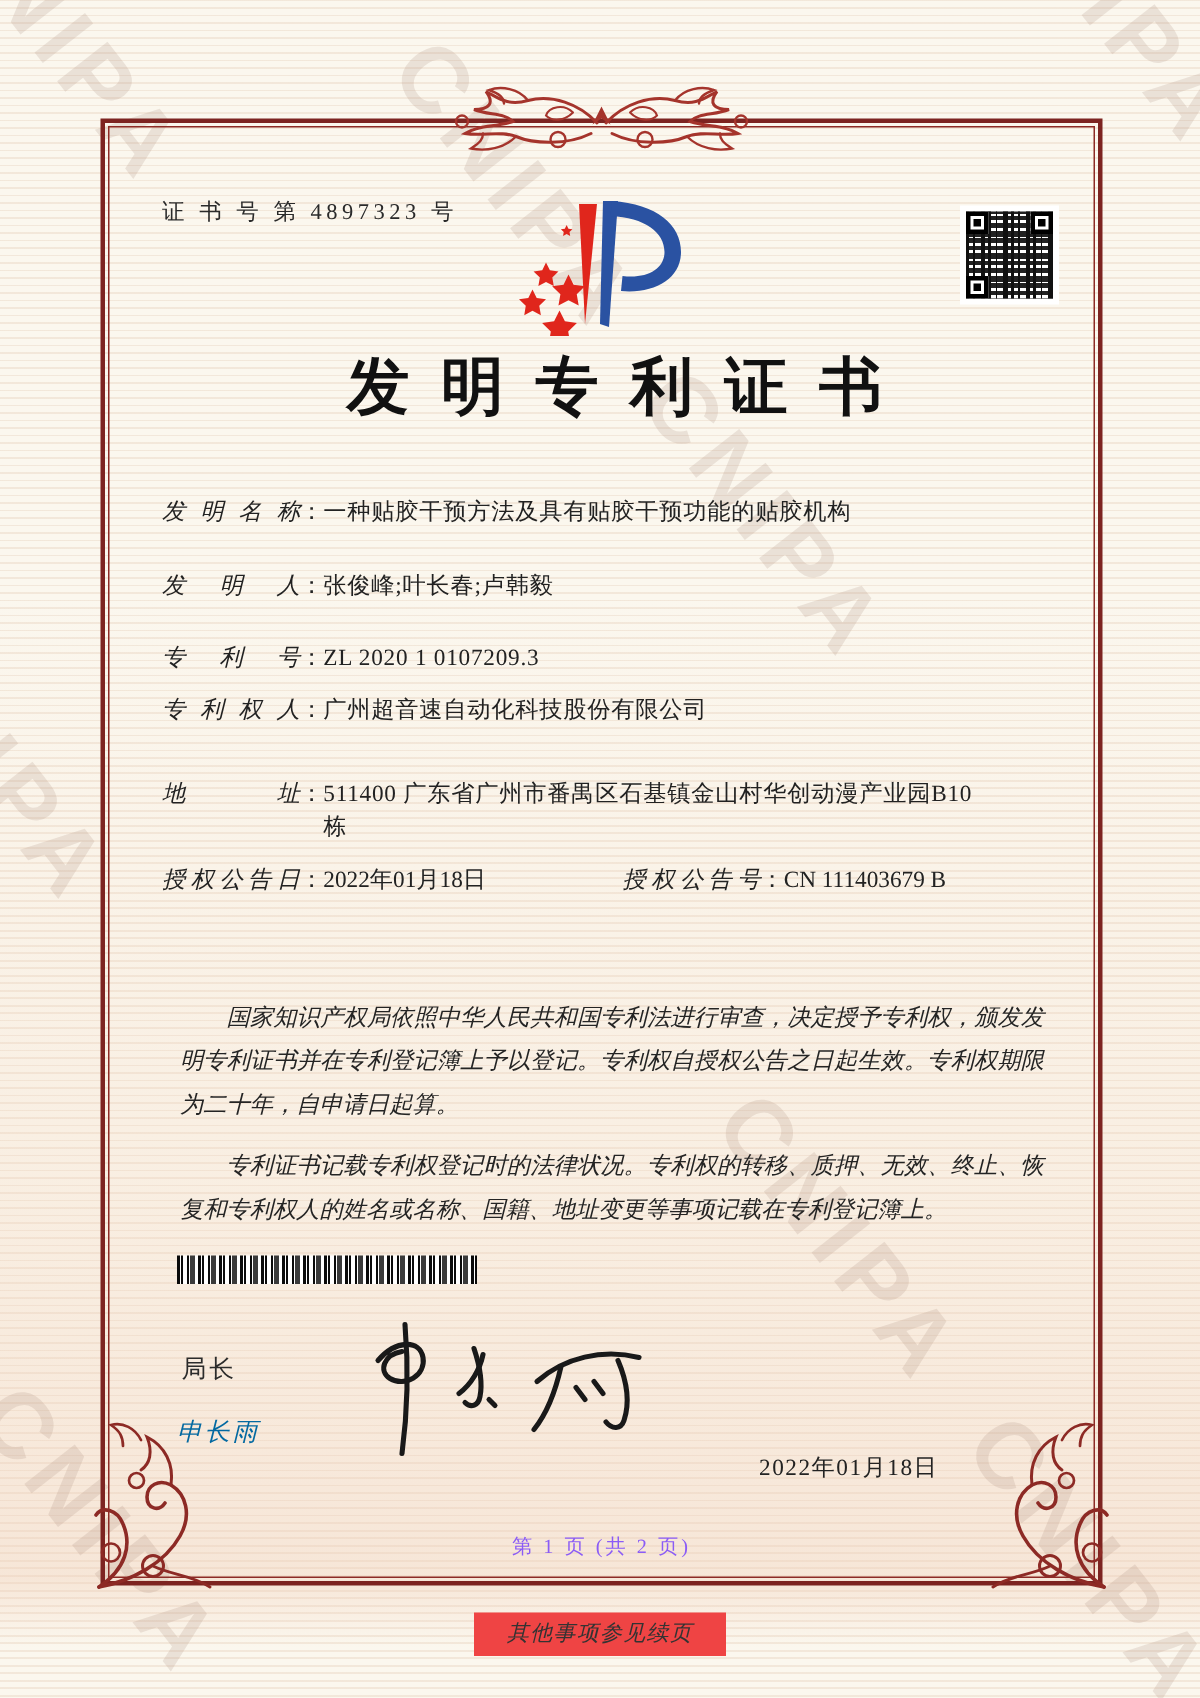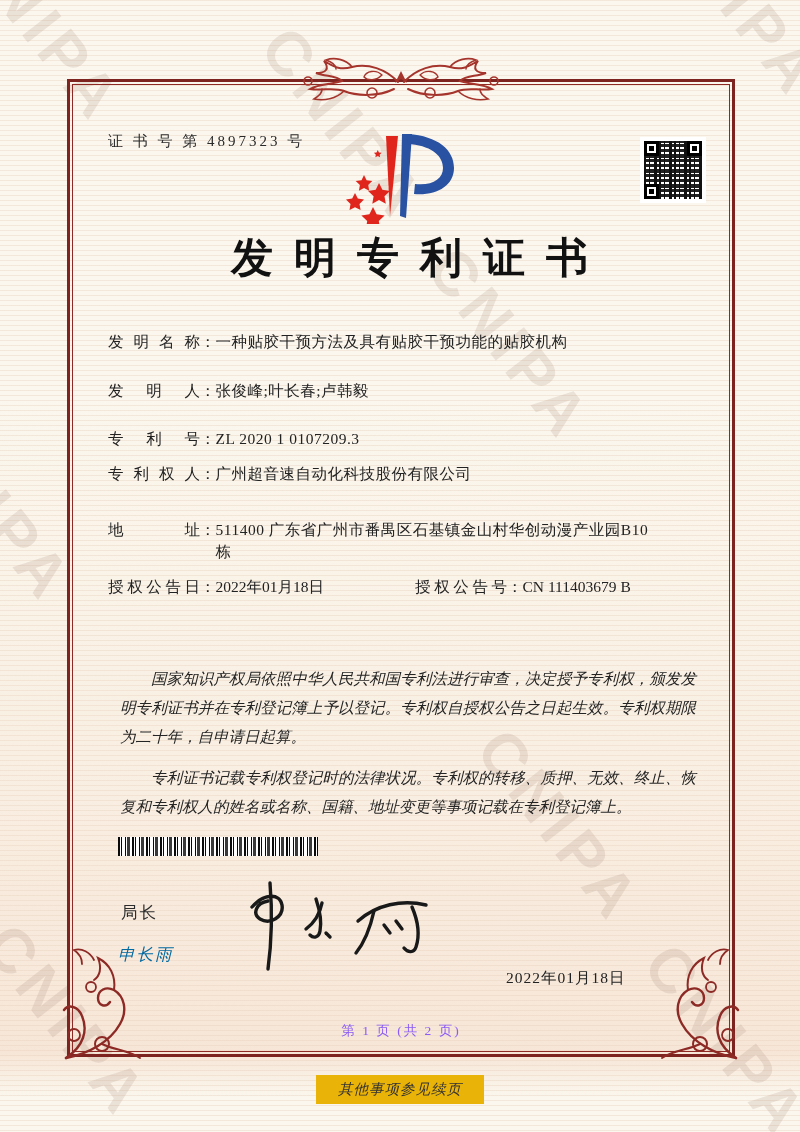--- a/index.html
+++ b/index.html
@@ -65,21 +65,21 @@
   .finder{position:absolute;width:15px;height:15px;border:3px solid #000;background:#fff;box-sizing:border-box;}
   .finder::after{content:"";position:absolute;left:2px;top:2px;width:5px;height:5px;background:#000;}
   .f-tl{left:4px;top:4px}.f-tr{right:4px;top:4px}.f-bl{left:4px;bottom:4px}
   .doc-title{
     position:absolute;left:0;top:148px;width:100%;
     text-align:center;font-size:42px;font-weight:bold;color:#111;
     letter-spacing:21px;padding-left:38px;box-sizing:border-box;
   }
   .fields{position:absolute;left:38px;top:249px;width:600px;font-size:15.5px;line-height:22px;color:#222;}
   .row{position:relative;}
-  .lbl{display:inline-block;width:92px;text-align:justify;text-align-last:justify;vertical-align:top;}
+  .lbl{display:inline-block;width:92px;text-align:justify;text-align-last:justify;vertical-align:top;font-style:italic;}
   .colon{vertical-align:top;}
   .val{display:inline-block;vertical-align:top;width:455px;letter-spacing:0.5px;}
   .mb1{margin-bottom:27px}.mb2{margin-bottom:26px}.mb3{margin-bottom:13px}
   .mb4{margin-bottom:25px}.mb5{margin-bottom:34px}.mb6{margin-bottom:13px}
   .cell2{position:absolute;left:307px;top:0;white-space:nowrap;}
   .paras{
     position:absolute;left:38px;top:570px;width:600px;
     font-style:italic;font-size:15.5px;line-height:29px;color:#242424;
     text-align:justify;
   }
@@ -90,21 +90,21 @@
       #0a0a0a 0 2px,#fefefe 2px 3px,#0a0a0a 3px 4px,#fefefe 4px 7px,
       #0a0a0a 7px 8px,#fefefe 8px 9px,#3a3a3a 9px 12px,#fefefe 12px 14px);
   }
   .sign-title{position:absolute;left:51px;top:820px;font-size:16.5px;color:#2c2c2c;letter-spacing:2px;}
   .sign-name{position:absolute;left:48px;top:862px;font-style:italic;font-size:16.5px;color:#0369a1;letter-spacing:2px;}
   .signature{position:absolute;left:160px;top:795px;}
   .grant-date{position:absolute;left:436px;top:886px;font-size:15.5px;letter-spacing:1px;color:#222;}
   .page-num{position:absolute;left:0;top:940px;width:100%;text-align:center;font-size:13.5px;letter-spacing:2px;color:#8b5cf6;}
   .cont-note{
     position:absolute;left:316px;top:1075px;width:168px;height:29px;z-index:3;
-    background:#eab308;text-align:center;line-height:29px;
+    background:#ef4444;text-align:center;line-height:29px;
     font-style:italic;font-size:14.5px;letter-spacing:1px;color:#333;
   }
 </style>
 </head>
 <body>
 
 <div class="texture"></div>
 <div class="tint"></div>
 
 <div class="wm" style="left:-70px;top:-10px">CNIPA</div>

